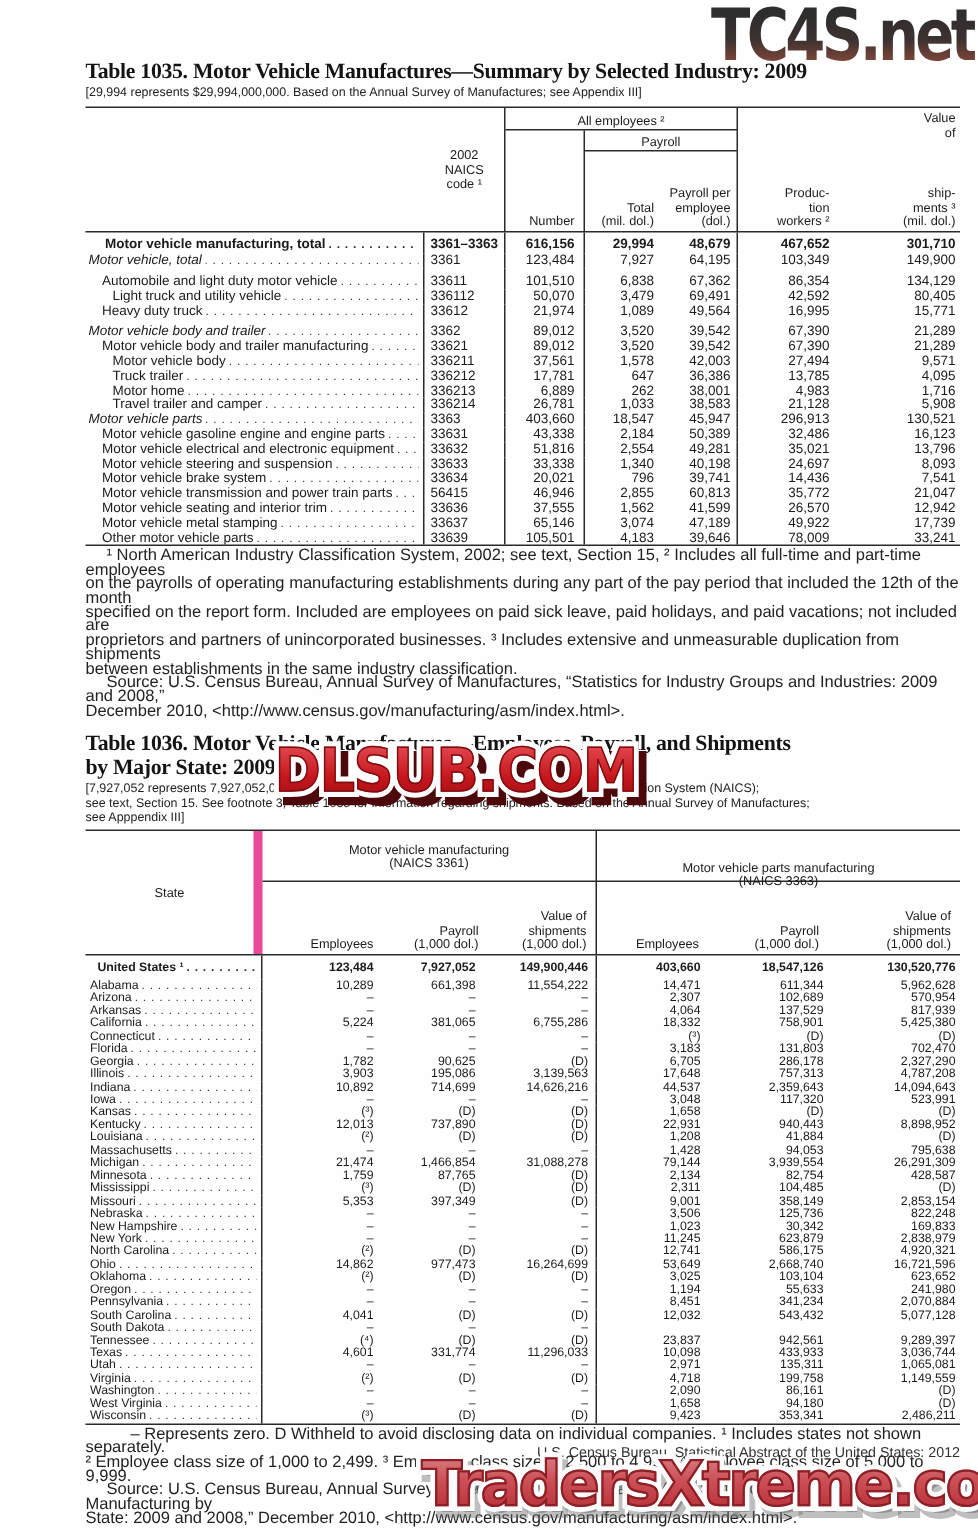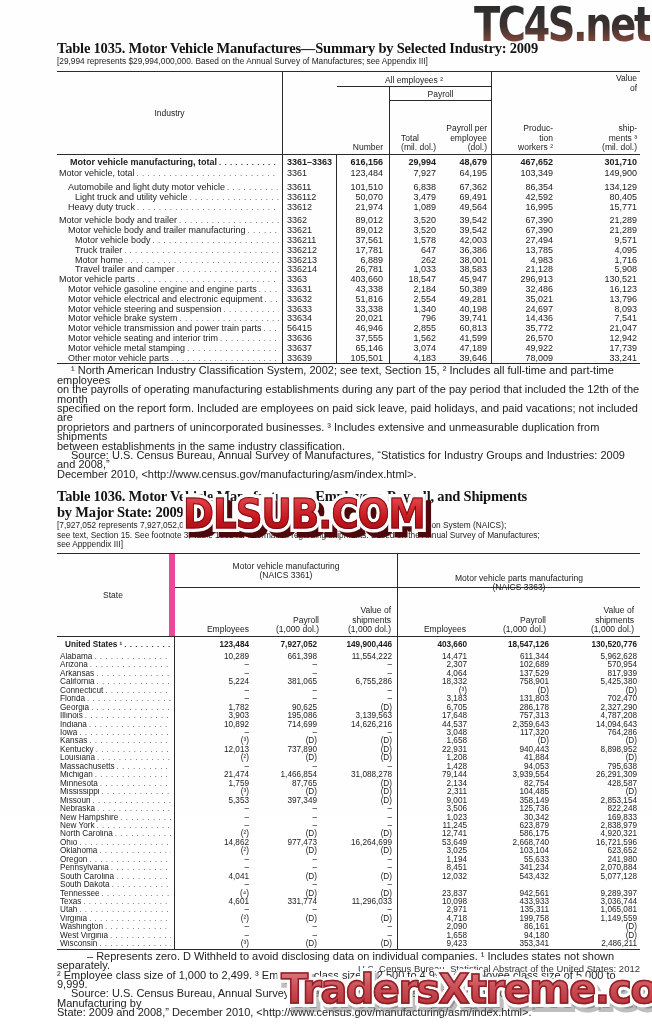--- a/index.html
+++ b/index.html
@@ -23,34 +23,34 @@
 
   
   .g35 { display:grid; grid-template-columns:226px 54px 53px 53px 49px 68px 80px; }
   .t35h { grid-template-rows:15px 14px 53px; border-bottom:1.2px solid #2a2a2a;
           font-size:8.5px; line-height:9.4px; }
   .t35h .ind-h { grid-column:1; grid-row:1/4; display:flex; align-items:center; justify-content:center; border-right:1px solid #2a2a2a; }
   .t35h .naics-h { grid-column:2; grid-row:1/4; display:flex; align-items:center; justify-content:center; text-align:center; border-right:1px solid #2a2a2a; }
   .t35h .allemp-h { grid-column:3/6; grid-row:1; display:flex; align-items:flex-end; justify-content:center; border-right:1px solid #2a2a2a; border-bottom:1px solid #2a2a2a; padding-bottom:1px; }
   .t35h .payroll-h { grid-column:4/6; grid-row:2; display:flex; align-items:flex-end; justify-content:center; border-right:1px solid #2a2a2a; border-bottom:1px solid #2a2a2a; padding-bottom:1px; }
   .t35h .number-h { grid-column:3; grid-row:2/4; display:flex; align-items:flex-end; justify-content:flex-end; border-right:1px solid #2a2a2a; padding:0 6px 2px 0; }
-  .t35h .total-h { grid-column:4; grid-row:3; display:flex; align-items:flex-end; justify-content:flex-end; padding:0 7px 2px 0; }
+  .t35h .total-h { grid-column:4; grid-row:3; display:flex; align-items:flex-end; justify-content:flex-end; text-align:right; padding:0 7px 2px 0; }
   .t35h .ppe-h { grid-column:5; grid-row:3; display:flex; align-items:flex-end; justify-content:flex-end; text-align:right; border-right:1px solid #2a2a2a; padding:0 4px 2px 0; }
   .t35h .workers-h { grid-column:6; grid-row:1/4; display:flex; align-items:flex-end; justify-content:flex-end; text-align:right; padding:0 7px 2px 0; }
   .t35h .ship-h { grid-column:7; grid-row:1/4; display:flex; flex-direction:column; justify-content:space-between; align-items:flex-end; text-align:right; padding:2px 3px 2px 0; }
 
   .row35 { font-size:9px; line-height:9.8px; }
   .row35 .c1 { border-right:1px solid #2a2a2a; }
   .row35 .c2 { border-right:1px solid #2a2a2a; padding-left:4px; }
   .row35 .c3 { border-right:1px solid #2a2a2a; padding-right:6px; }
   .row35 .c4 { padding-right:7px; }
   .row35 .c5 { border-right:1px solid #2a2a2a; padding-right:4px; }
   .row35 .c6 { padding-right:7px; }
   .row35 .c7 { padding-right:3px; }
-  .row35.ind0 .c1 { padding-left:2px; }
+  .row35.ind0 .c1 { padding-left:2px;font-style:italic; }
   .row35.ind1 .c1 { padding-left:11px; }
   .row35.ind2 .c1 { padding-left:18px; }
   .row35.bold { font-weight:bold; }
   .row35.bold .c1 { padding-left:13px; }
   .row35.bold > div { padding-top:2.5px; padding-bottom:1.5px; }
   .row35.gap > div { padding-top:4px; }
 
   
   .g36 { display:grid; grid-template-columns:118px 80px 70px 73px 74px 80px 88px; }
   .t36h { grid-template-rows:34px 48px; border-bottom:1.2px solid #2a2a2a; font-size:8.5px; line-height:9.4px; }
@@ -110,21 +110,23 @@
 
 <div class="page">
 
   <div class="content">
 
     <div class="t-title">Table 1035. Motor Vehicle Manufactures—Summary by Selected Industry: 2009</div>
     <div class="t-note">[29,994 represents $29,994,000,000. Based on the Annual Survey of Manufactures; see Appendix III]</div>
 
     <div class="tbl">
       <div class="g35 t35h">
-        <div class="ind-h">Industry</div>
+        <div class="naics-h pre">2002
+NAICS
+code ¹</div>
         <div class="allemp-h">All employees ²</div>
         <div class="payroll-h">Payroll</div>
         <div class="number-h">Number</div>
         <div class="total-h pre">Total
 (mil. dol.)</div>
         <div class="ppe-h pre">Payroll per
 employee
 (dol.)</div>
         <div class="workers-h pre">Produc-
 tion
@@ -546,21 +548,21 @@
           <div class="g36 row36">
             <div class="c1 lbl-cell">
               <span class="lbl">Iowa</span>
               <span class="dots"></span>
             </div>
             <div class="c2 num">–</div>
             <div class="c3 num">–</div>
             <div class="c4 num">–</div>
             <div class="c5 num">3,048</div>
             <div class="c6 num">117,320</div>
-            <div class="c7 num">764,286</div>
+            <div class="c7 num">523,991</div>
           </div>
           <div class="g36 row36">
             <div class="c1 lbl-cell">
               <span class="lbl">Kansas</span>
               <span class="dots"></span>
             </div>
             <div class="c2 num">(³)</div>
             <div class="c3 num">(D)</div>
             <div class="c4 num">(D)</div>
             <div class="c5 num">1,658</div>

